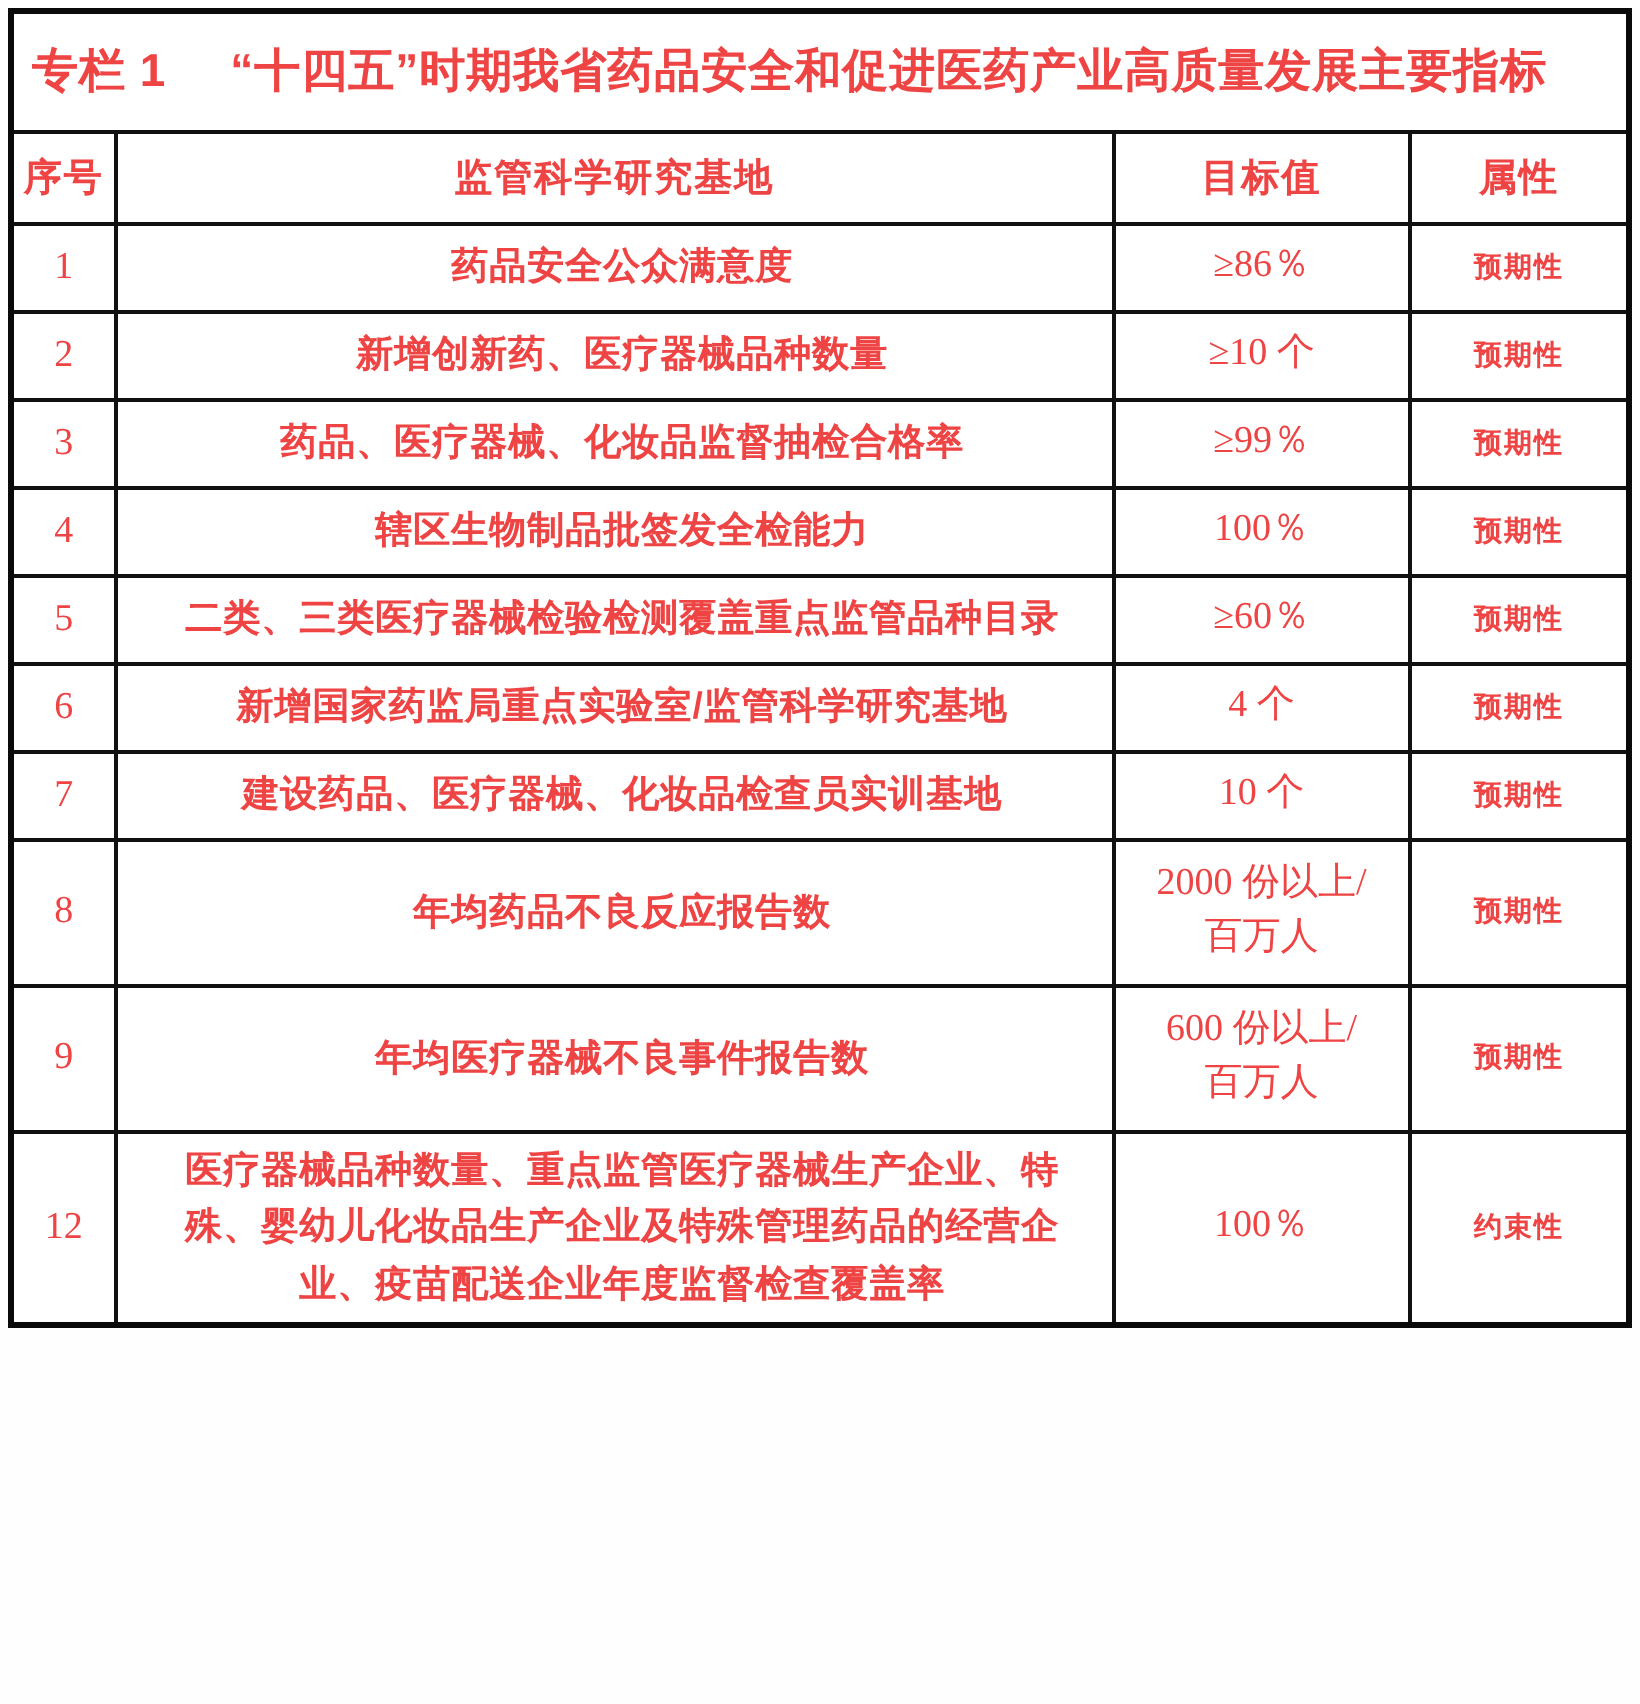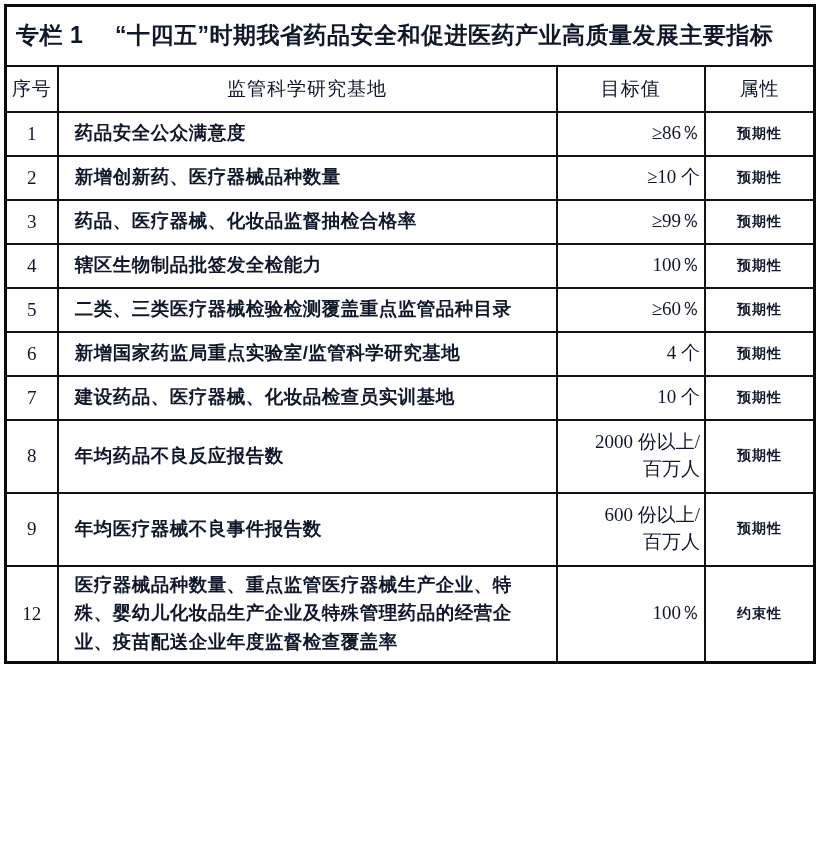--- a/index.html
+++ b/index.html
@@ -9,56 +9,56 @@
     box-sizing:border-box;
   }
   table.panel {
     border-collapse:collapse; table-layout:fixed;
     width:812px; margin:4px 4px 0 4px;
     border:3px solid #0a0a0a;
     background:#fff;
   }
   td {
     border:2px solid #111;
-    color:#0f172a;
+    color:#ef4444;
     vertical-align:middle;
     overflow:hidden;
     box-sizing:border-box;
     padding:2px 4px;
   }
   
   td.title-cell {
     height:60px;
     font-size:23px; font-weight:bold;
     white-space:nowrap;
     padding-left:9px;
     letter-spacing:0.5px;
   }
   .panel-label {display:inline-block;}
   .panel-title {display:inline-block; margin-left:25px;}
   
   tr.hdr td {
     height:46px;
-    font-size:19px; font-weight:normal;
+    font-size:19px; font-weight:bold;
     text-align:center;
     letter-spacing:1px;
   }
   
   td.c-no {
     font-family:"Liberation Serif", serif;
     font-size:19px; text-align:center; font-weight:normal;
   }
   td.c-name {
     font-size:18.5px; font-weight:bold;
-    text-align:left; padding:4px 8px 4px 16px;
+    text-align:center; padding:4px 8px 4px 16px;
     line-height:1.55; letter-spacing:0.5px;
   }
   td.c-target {
     font-family:"Liberation Serif", serif;
-    font-size:19px; text-align:right; line-height:1.4;
+    font-size:19px; text-align:center; line-height:1.4;
   }
   td.c-target .tl {display:block;}
   td.c-attr {
     font-size:14px; font-weight:bold; text-align:center; letter-spacing:1px;
   }
   tr.h48 td {height:44px;}
   tr.h77 td {height:73px;}
   tr.h66 td {height:62px;}
   tr.h95 td {height:91px;}
 </style>

